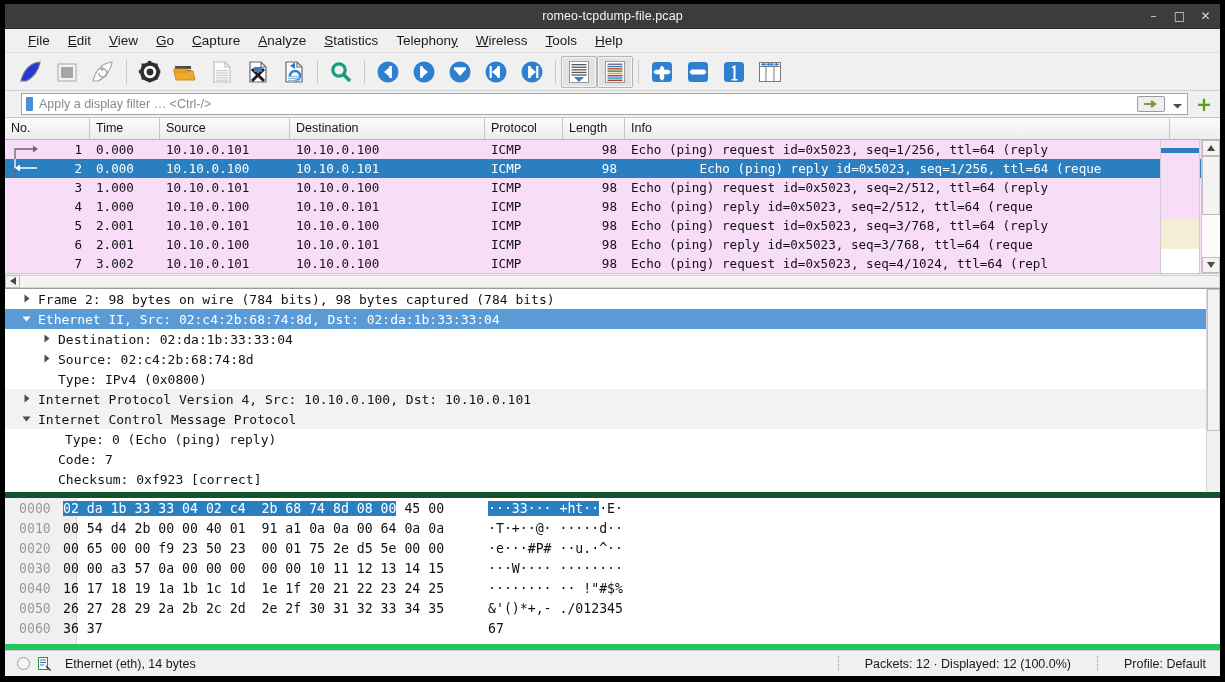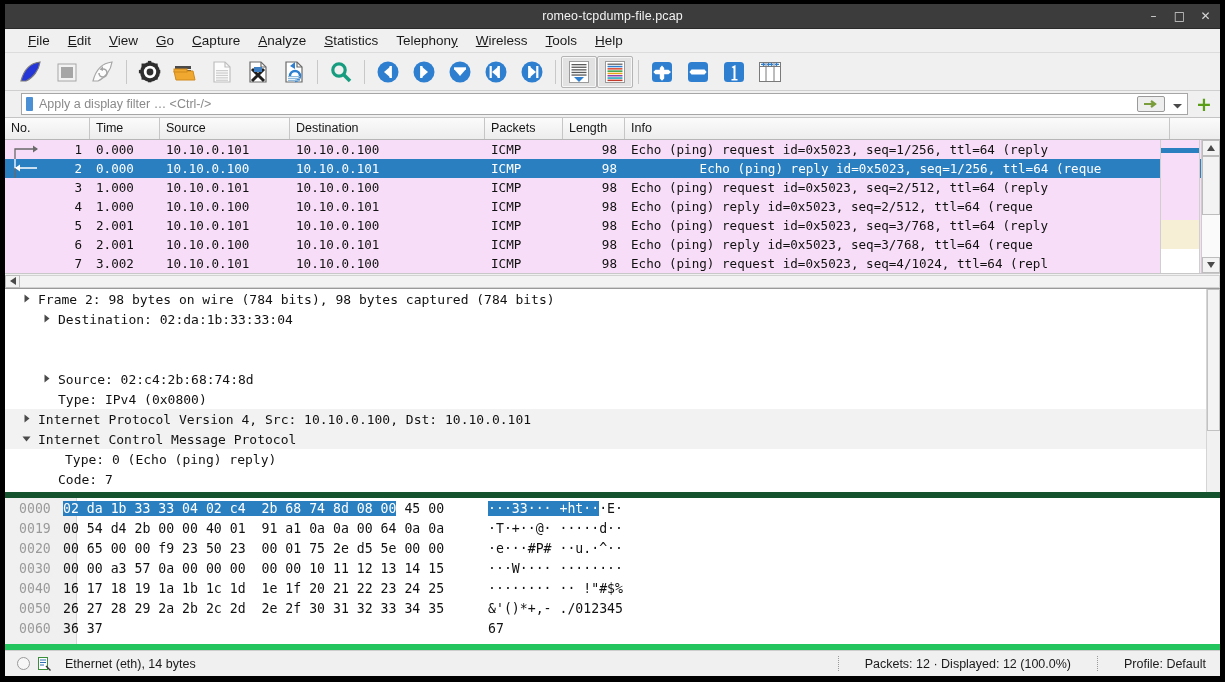--- a/index.html
+++ b/index.html
@@ -464,21 +464,21 @@
     </div>
     <div class="filter-plus">+</div>
   </div>
 
   <div class="packet-pane">
     <div class="plist-head" id="plist-head">
         <div class="col" style="width: 85px; flex: 0 0 85px;">No.</div>
         <div class="col" style="width: 70px; flex: 0 0 70px;">Time</div>
         <div class="col" style="width: 130px; flex: 0 0 130px;">Source</div>
         <div class="col" style="width: 195px; flex: 0 0 195px;">Destination</div>
-        <div class="col" style="width: 78px; flex: 0 0 78px;">Packets</div>
+        <div class="col" style="width: 78px; flex: 0 0 78px;">Protocol</div>
         <div class="col" style="width: 62px; flex: 0 0 62px;">Length</div>
         <div class="col" style="width: 545px; flex: 0 0 545px;">Info</div>
       </div>
     <div class="plist-body">
       <div id="plist-rows">
           <div class="prow">
             <div class="c num" style="width: 85px; flex: 0 0 85px;">1</div>
             <div class="c" style="width: 70px; flex: 0 0 70px;">0.000</div>
             <div class="c" style="width: 130px; flex: 0 0 130px;">10.10.0.101</div>
             <div class="c" style="width: 195px; flex: 0 0 195px;">10.10.0.100</div>
@@ -589,27 +589,33 @@
   </div>
 
   <div class="detail-pane">
     <div id="detail-rows">
         <div class="drow" style="padding-left: 14px;">
           <div class="twisty"><svg width="9" height="9" viewBox="0 0 9 9">
               <path d="M2.5 0.5 L7.5 4.5 L2.5 8.5 Z" fill="#4a4a4a"></path>
             </svg></div>
           <div style="padding-left: 5px;">Frame 2: 98 bytes on wire (784 bits), 98 bytes captured (784 bits)</div>
         </div>
+        <div class="drow sel" style="padding-left: 14px;">
+          <div class="twisty"><svg width="9" height="9" viewBox="0 0 9 9">
+              <path d="M0.5 2.5 L8.5 2.5 L4.5 7.5 Z" fill="#ffffff"></path>
+            </svg></div>
+          <div style="padding-left: 5px;">Ethernet II, Src: 02:c4:2b:68:74:8d, Dst: 02:da:1b:33:33:04</div>
+        </div>
         <div class="drow" style="padding-left: 34px;">
           <div class="twisty"><svg width="9" height="9" viewBox="0 0 9 9">
               <path d="M2.5 0.5 L7.5 4.5 L2.5 8.5 Z" fill="#4a4a4a"></path>
             </svg></div>
           <div style="padding-left: 5px;">Destination: 02:da:1b:33:33:04</div>
         </div>
-        <div class="drow" style="padding-left: 34px; margin-top: 40px;">
+        <div class="drow" style="padding-left: 34px;">
           <div class="twisty"><svg width="9" height="9" viewBox="0 0 9 9">
               <path d="M2.5 0.5 L7.5 4.5 L2.5 8.5 Z" fill="#4a4a4a"></path>
             </svg></div>
           <div style="padding-left: 5px;">Source: 02:c4:2b:68:74:8d</div>
         </div>
         <div class="drow" style="padding-left: 34px;">
           <div class="twisty"></div>
           <div style="padding-left: 5px;">Type: IPv4 (0x0800)</div>
         </div>
         <div class="drow alt" style="padding-left: 14px;">
@@ -648,21 +654,21 @@
 
   <div class="bytes-pane">
     <div class="bytes-gutter"></div>
     <div class="bytes-rows" id="bytes-rows">
         <div class="brow">
           <div class="boff">0000</div>
           <div class="bhex"><span class="hl">02 da 1b 33 33 04 02 c4  2b 68 74 8d 08 00</span><span> 45 00</span></div>
           <div class="basc"><span class="hl">···33··· +ht··</span><span>·E·</span></div>
         </div>
         <div class="brow">
-          <div class="boff">0019</div>
+          <div class="boff">0010</div>
           <div class="bhex"><span>00 54 d4 2b 00 00 40 01  91 a1 0a 0a 00 64 0a 0a</span></div>
           <div class="basc"><span>·T·+··@· ·····d··</span></div>
         </div>
         <div class="brow">
           <div class="boff">0020</div>
           <div class="bhex"><span>00 65 00 00 f9 23 50 23  00 01 75 2e d5 5e 00 00</span></div>
           <div class="basc"><span>·e···#P# ··u.·^··</span></div>
         </div>
         <div class="brow">
           <div class="boff">0030</div>

